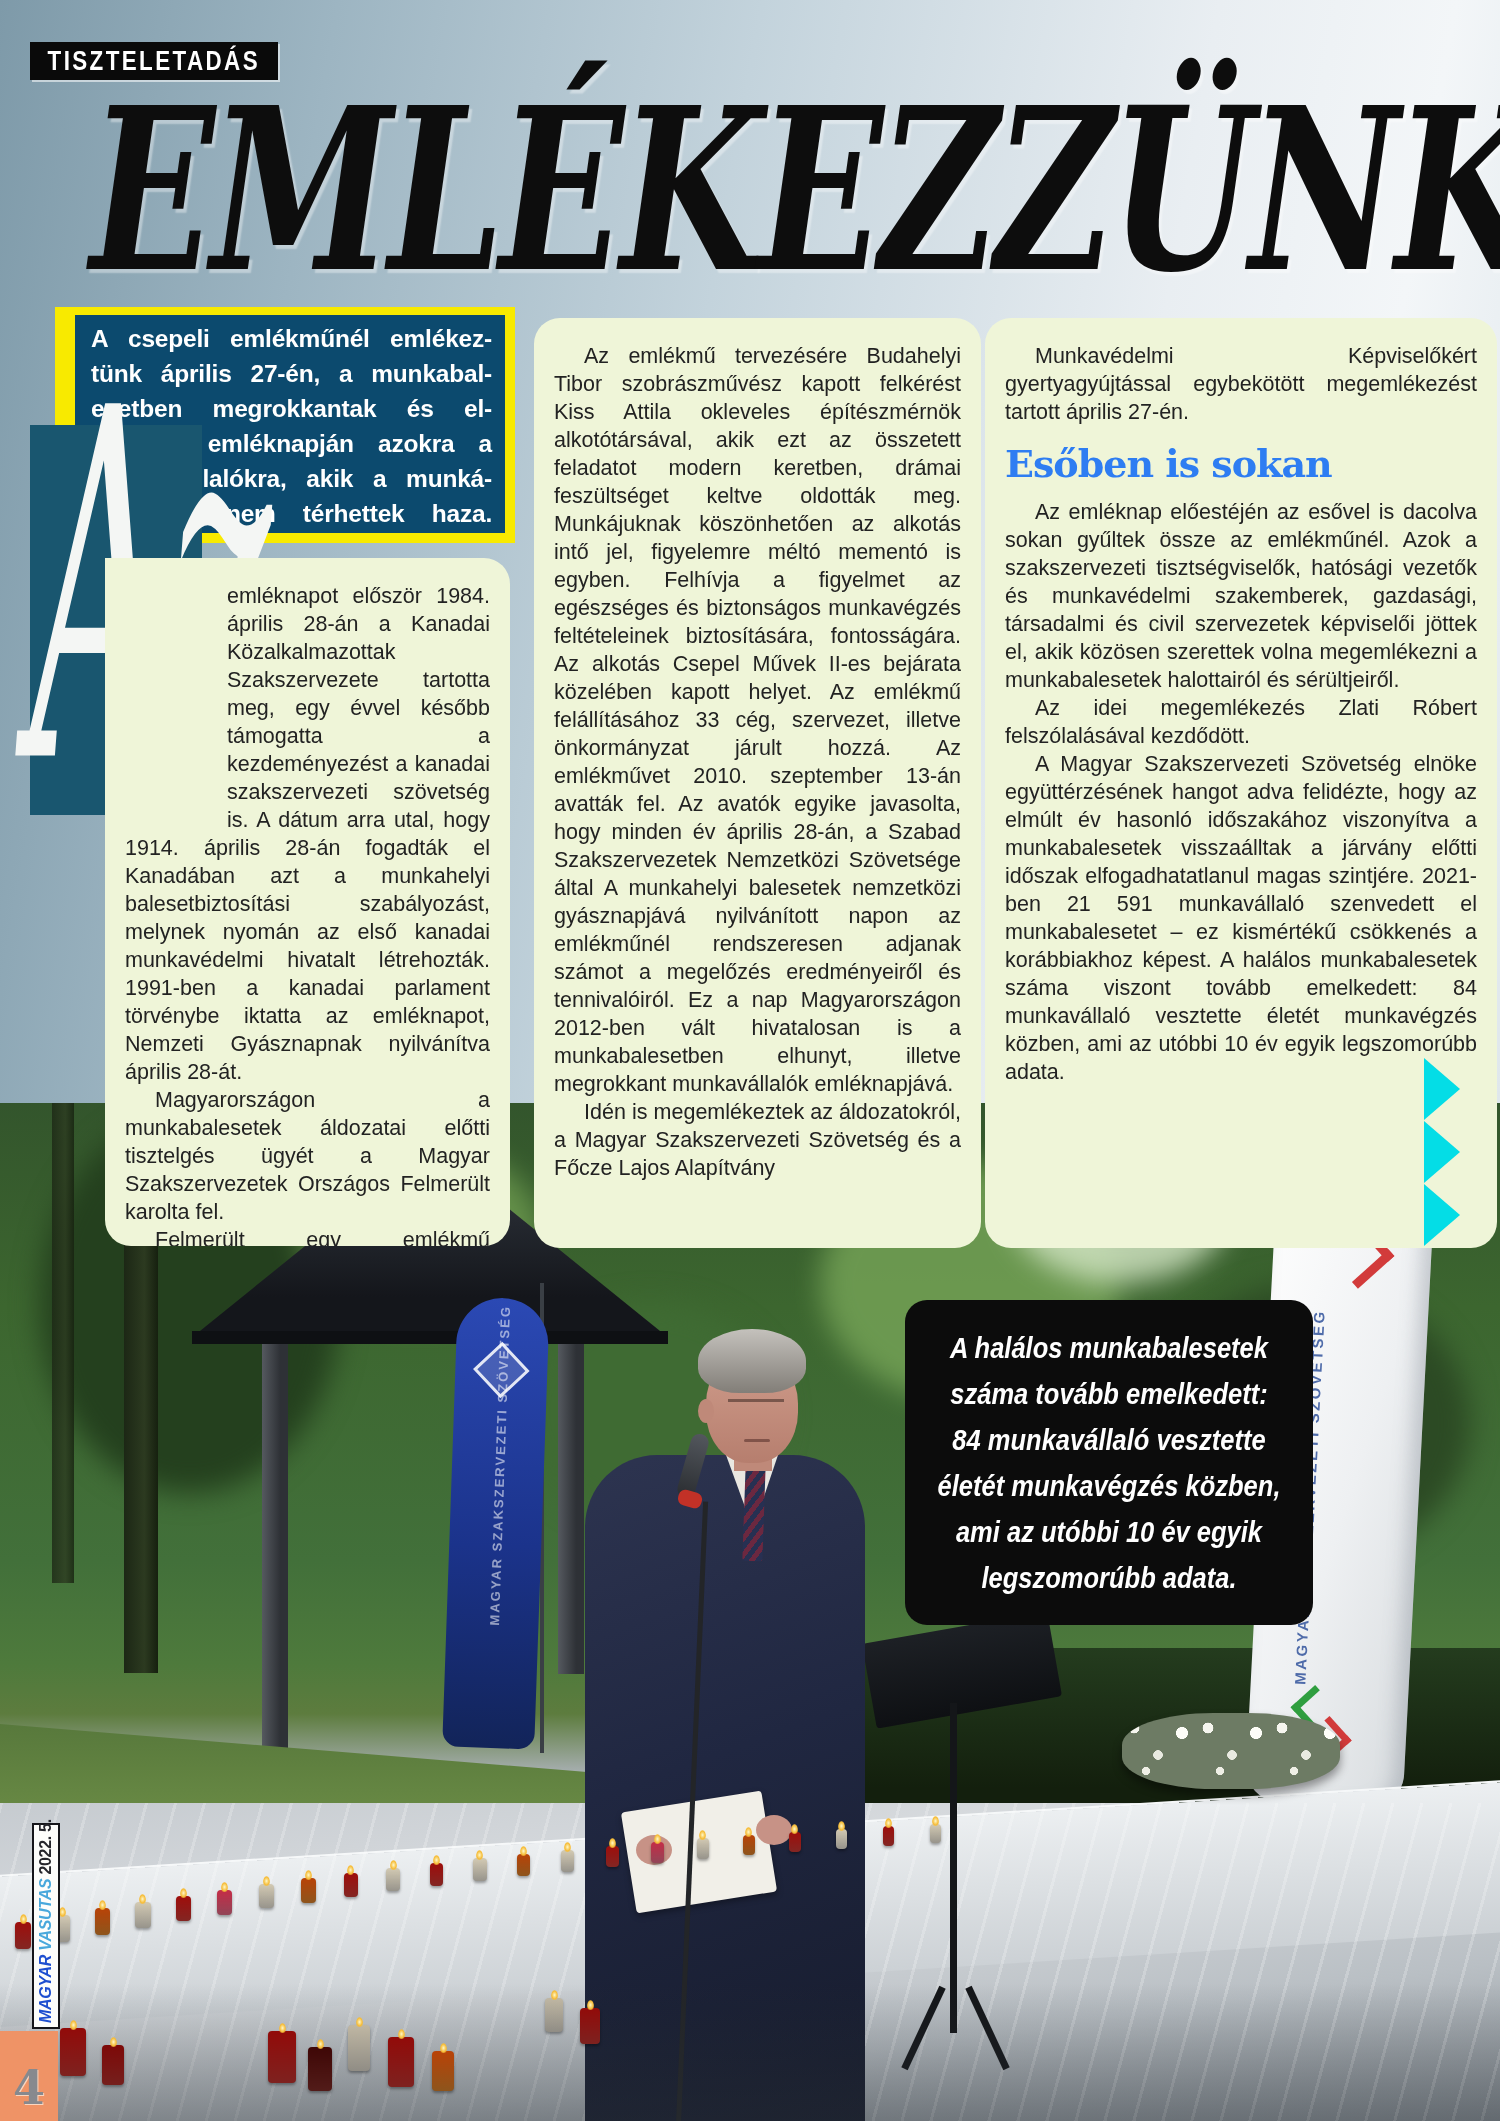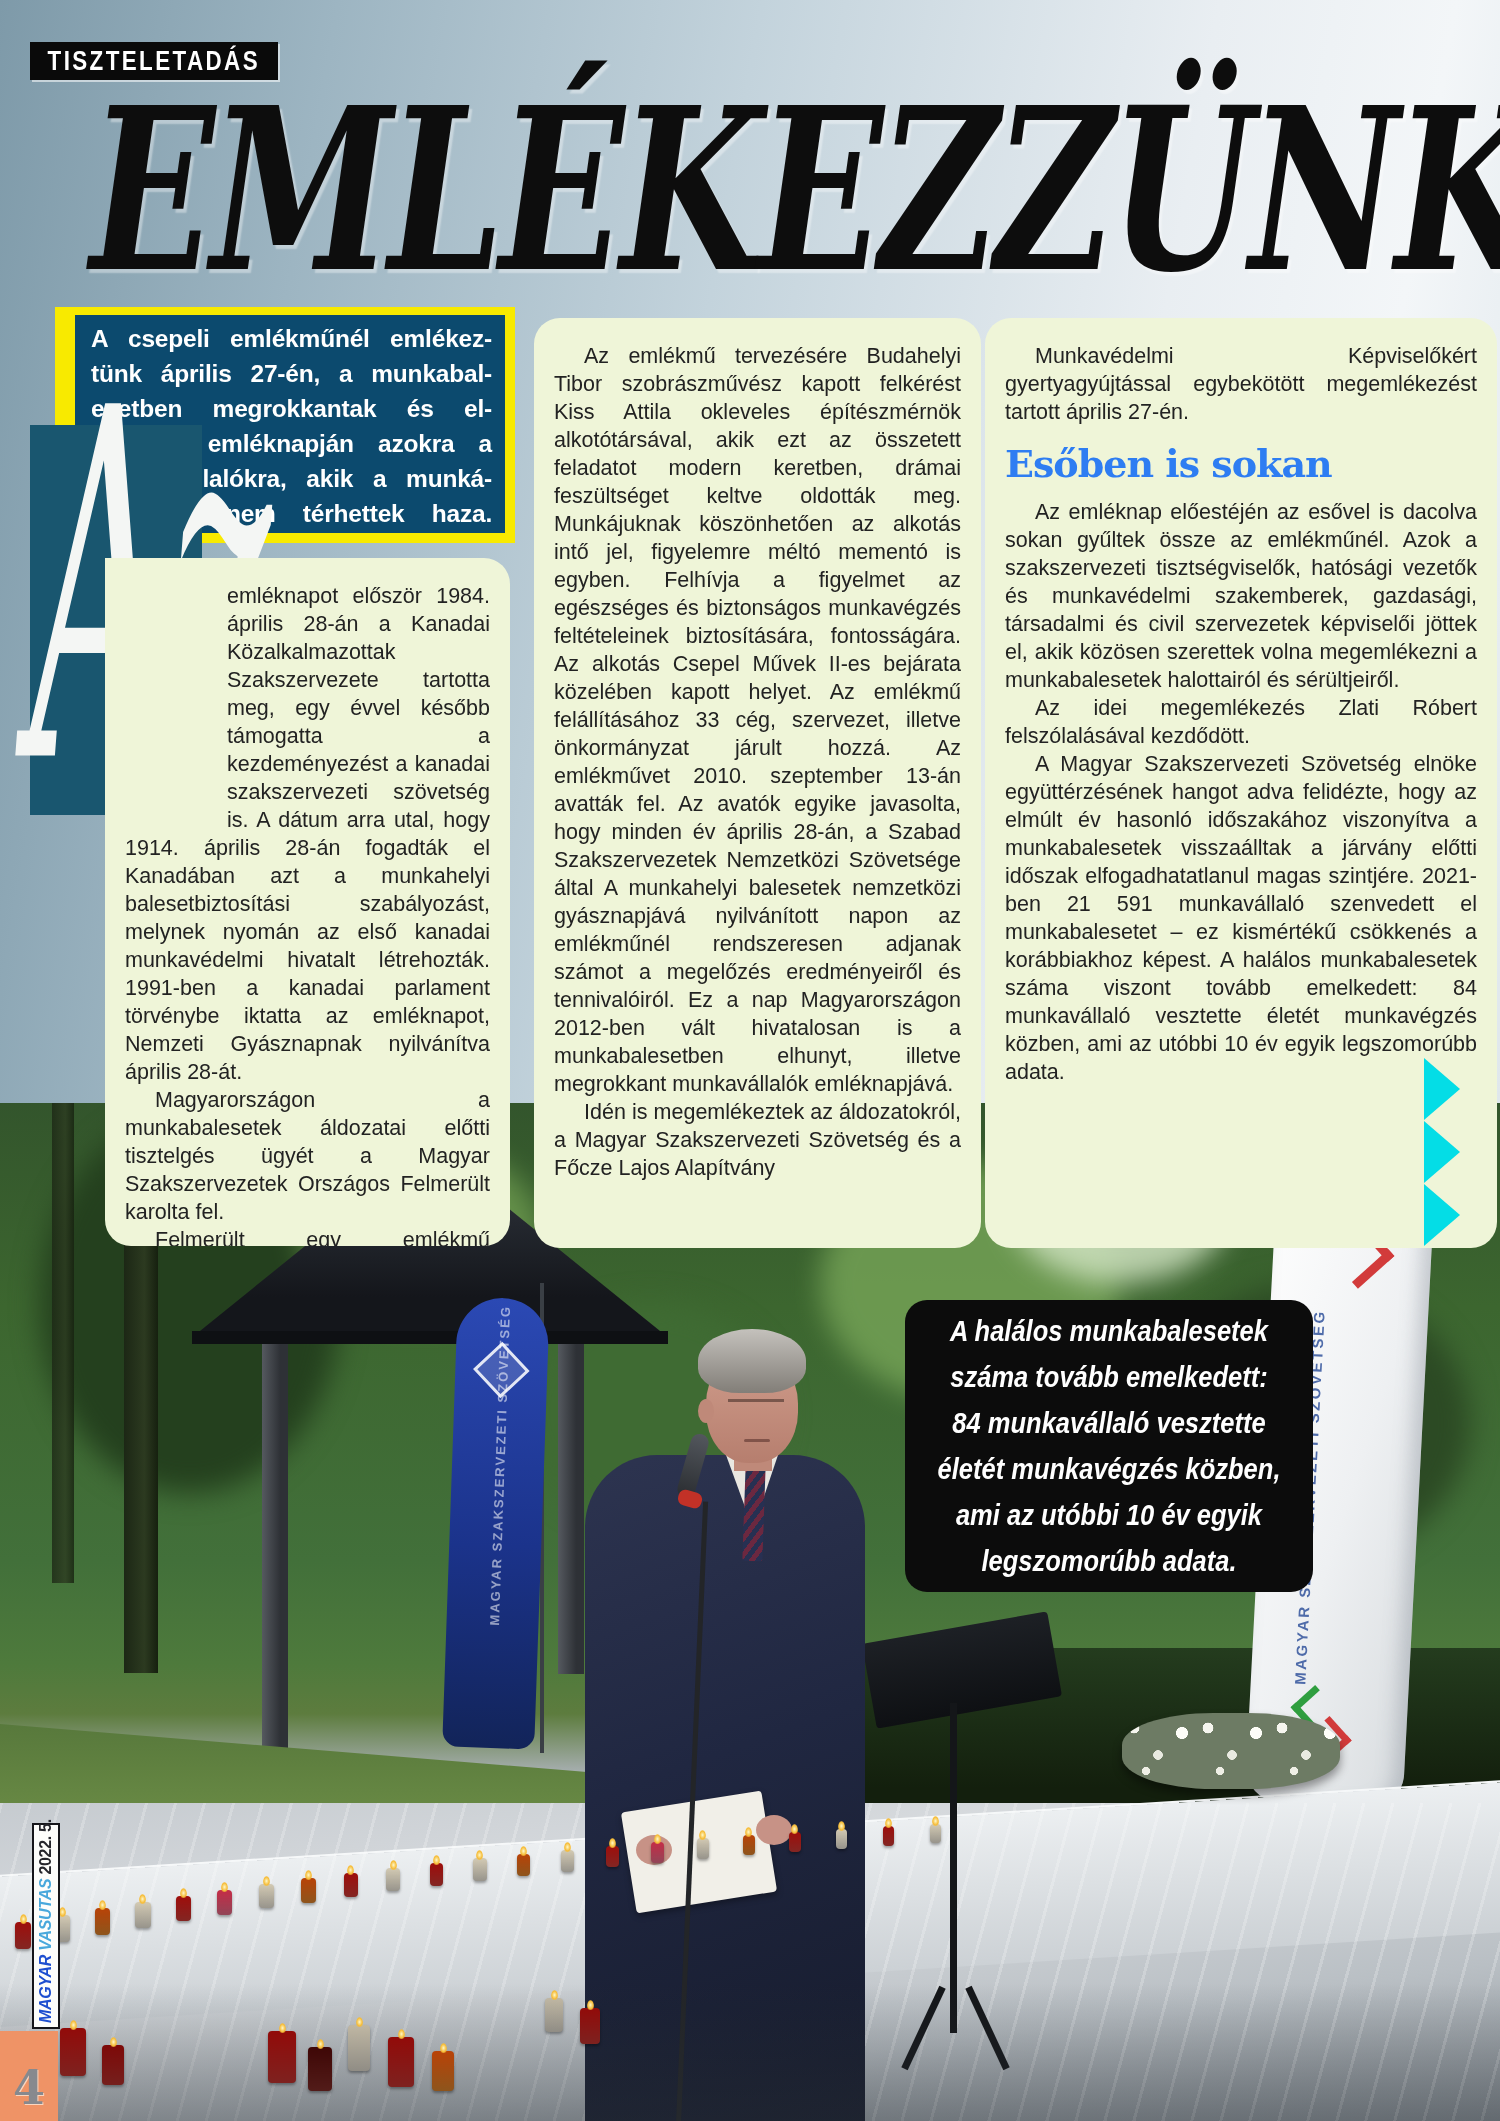--- a/index.html
+++ b/index.html
@@ -117,21 +117,21 @@
   .mic-stand{left:676px;top:398px;width:5px;height:622px;background:#232528;transform:rotate(2.5deg);transform-origin:50% 100%;}
   .mic-body{left:684px;top:330px;width:18px;height:66px;border-radius:9px;transform:rotate(16deg);
     background:linear-gradient(#53575d,#2a2d31);}
   .mic-foam{left:678px;top:388px;width:24px;height:16px;border-radius:7px;background:#c23127;transform:rotate(16deg);}
   
   .candle{position:absolute;border-radius:4px;}
   .candle::before{content:"";position:absolute;top:-8px;left:50%;width:7px;height:10px;margin-left:-3.5px;
     border-radius:50% 50% 45% 45%/62% 62% 38% 38%;
     background:radial-gradient(#fff8c6,#f6bc38 55%,rgba(246,140,30,0) 90%);}
   
-  .quote{position:absolute;left:905px;top:1300px;width:408px;height:292px;background:#0c0c0c;
+  .quote{position:absolute;left:905px;top:1300px;width:408px;height:325px;background:#0c0c0c;
     border-radius:22px;z-index:7;display:flex;align-items:center;justify-content:center;overflow:hidden;}
   .quote .t{width:470px;transform:scaleX(.85);transform-origin:center;
     color:#fff;font-weight:bold;font-style:italic;font-size:30px;line-height:46px;
     text-align:center;white-space:pre-line;}
   
   .side-strip{position:absolute;left:32px;top:1823px;width:28px;height:206px;background:#fdfdfb;
     border:2px solid #15151a;z-index:8;box-sizing:border-box;}
   .side-strip .vtext{position:absolute;left:1px;top:0;width:198px;height:22px;line-height:22px;
     transform:rotate(-90deg) translateX(-100%);transform-origin:0 0;
     font-size:16px;font-weight:bold;font-style:italic;white-space:nowrap;letter-spacing:-.3px;}

